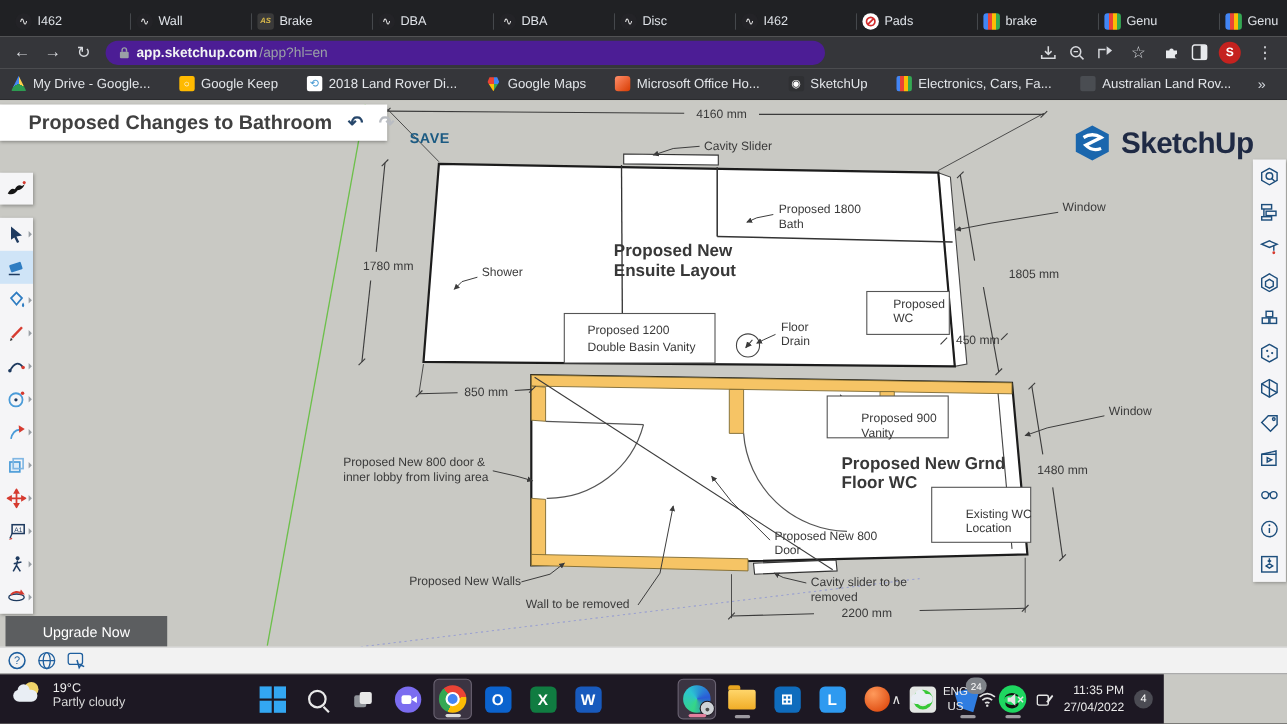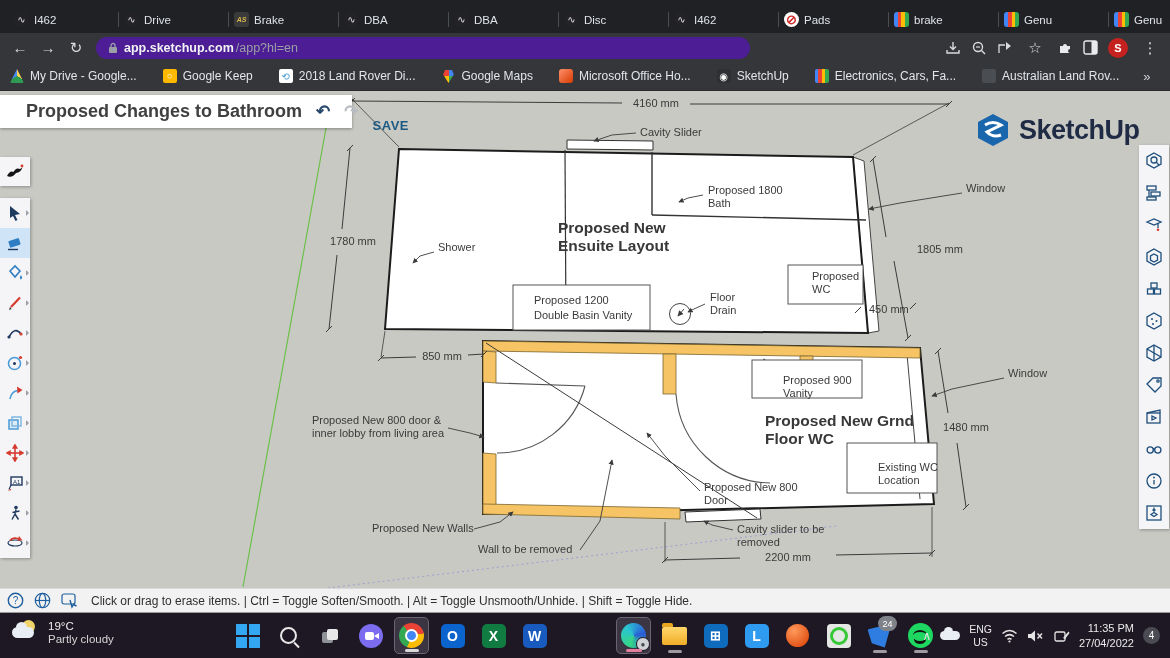--- a/index.html
+++ b/index.html
@@ -76,21 +76,21 @@
   .sulogo{position:absolute;left:975px;top:21px;display:flex;align-items:center;gap:8px;}
   .sulogotext{font-size:27px;font-weight:bold;color:#1f2a44;letter-spacing:-.5px;}
   
   .statusbar{position:absolute;left:0;top:588px;width:1170px;height:25px;background:#f2f2f2;border-top:1px solid #d9d9d9;border-bottom:1px solid #9a9a9a;display:flex;align-items:center;gap:8px;padding:0 6px;box-sizing:border-box;}
   .stic{width:19px;height:19px;display:flex;align-items:center;justify-content:center;}
   .stmsg{font-size:12px;color:#2f2f2f;margin-left:4px;}
   .meas{margin-left:auto;display:flex;align-items:center;gap:7px;}
   .measlbl{font-size:12px;color:#2f2f2f;}
   .measinput{width:126px;height:16px;border:1px solid #8893a8;background:#fff;font-size:11px;padding:0 3px;}
   
-  .taskbar{position:absolute;left:0;top:613px;width:1170px;height:45px;background:#1d1823;display:flex;align-items:center;}
+  .taskbar{position:absolute;left:0;top:613px;width:1058px;height:45px;background:#1d1823;display:flex;align-items:center;}
   .weather{position:absolute;left:12px;top:6px;display:flex;align-items:center;gap:8px;color:#eee;}
   .wicon{position:relative;width:28px;height:24px;}
   .wicon .moon{position:absolute;left:10px;top:0;width:13px;height:13px;border-radius:50%;background:#f0d46a;}
   .wicon .cloud{position:absolute;left:0;top:7px;width:22px;height:11px;background:#e9eef4;border-radius:8px;}
   .wicon .cloud::before{content:"";position:absolute;left:4px;top:-5px;width:11px;height:11px;background:#e9eef4;border-radius:50%;}
   .wtemp{font-size:11.5px;line-height:1.25;}
   .wcond{font-size:11.5px;color:#d6d6d6;}
   .apps{position:absolute;left:230px;top:4px;display:flex;align-items:center;gap:6px;}
   .slot{width:35px;height:37px;display:flex;align-items:center;justify-content:center;position:relative;border-radius:5px;}
   .slot.focus{background:#3b3442;border:1px solid #6b6473;box-sizing:border-box;}
@@ -143,21 +143,21 @@
   <div class="tabstrip">
     <div class="tabs">
 
     <div class="tab">
         <span class="fav ic-site"></span>
         <span>I462</span>
 
       </div>
         <div class="tab">
         <span class="fav ic-site"></span>
-        <span>Drive</span>
+        <span>Wall</span>
 
       </div>
         <div class="tab">
         <span class="fav ic-as"></span>
         <span>Brake</span>
 
       </div>
         <div class="tab">
         <span class="fav ic-site"></span>
         <span>DBA</span>
@@ -642,20 +642,21 @@
         </div>
       <div class="railitem">
           <svg width="18" height="18" viewBox="0 0 18 18" stroke="#1d4e7c" fill="none" stroke-width="1.3">
             <rect x="2" y="2" width="14" height="14"></rect>
             <polygon points="9,8.5 12,10.5 9,12.5 6,10.5"></polygon>
             <path d="M9 3.5 L9 7 M7.5 5.5 L9 7 L10.5 5.5"></path>
           </svg>
         </div>
     </div>
 
+    <div class="upgrade">Upgrade Now</div>
   </div>
 
   <div class="statusbar">
     <div class="stic">
         <svg width="17" height="17" viewBox="0 0 17 17">
           <circle cx="8.5" cy="8.5" r="7.2" fill="none" stroke="#1f5f9e" stroke-width="1.4"></circle>
           <text x="8.5" y="12" text-anchor="middle" font-size="10" fill="#1f5f9e" font-family="Liberation Sans">?</text>
         </svg>
       </div>
     <div class="stic">
@@ -664,21 +665,20 @@
           <ellipse cx="8.5" cy="8.5" rx="3.2" ry="7.2"></ellipse>
           <line x1="1.3" y1="8.5" x2="15.7" y2="8.5"></line>
         </svg>
       </div>
     <div class="stic">
         <svg width="18" height="17" viewBox="0 0 18 17" fill="none" stroke="#1f5f9e" stroke-width="1.2">
           <rect x="1" y="2" width="13" height="10" rx="2"></rect>
           <path d="M9 8 L11 15 L12.5 12.5 L15.5 14" stroke-width="1.4"></path>
         </svg>
       </div>
-    <span class="stmsg">Click or drag to erase items.  |  Ctrl = Toggle Soften/Smooth.  |  Alt = Toggle Unsmooth/Unhide.  |  Shift = Toggle Hide.</span>
   </div>
 
   <div class="taskbar">
     <div class="weather">
       <div class="wicon">
           <div class="moon"></div>
           <div class="cloud"></div>
         </div>
       <div>
         <div class="wtemp">19°C</div>

